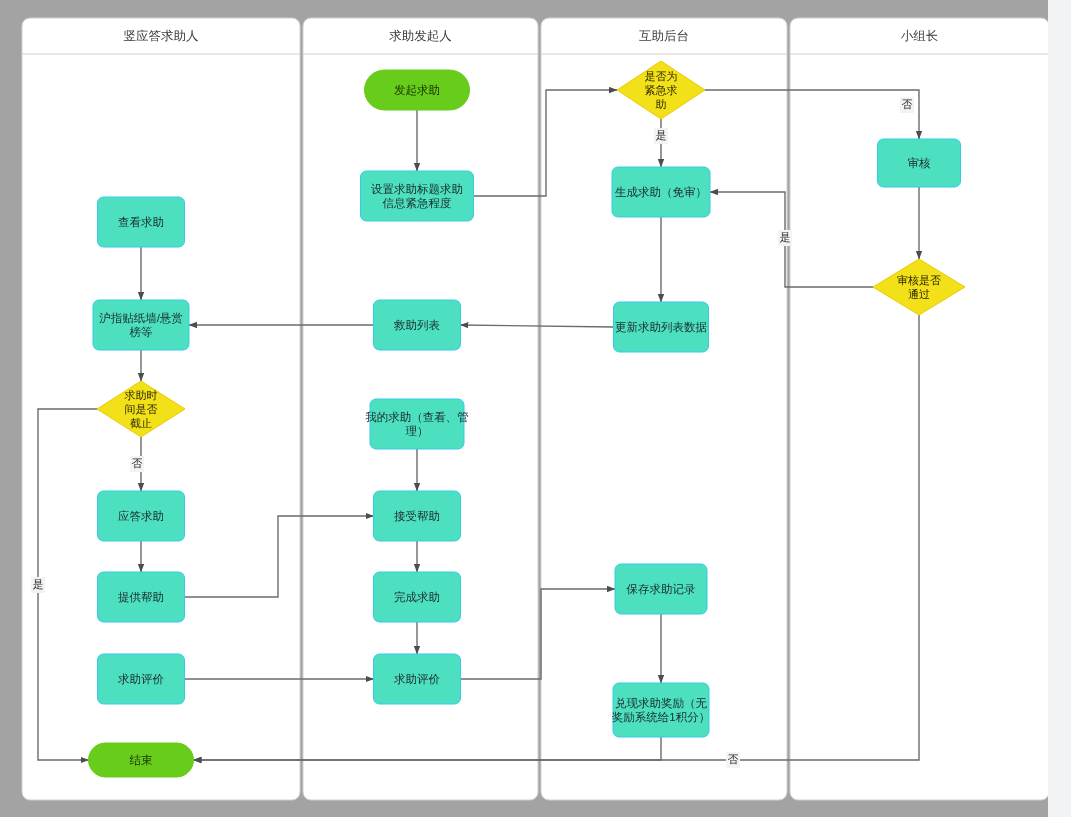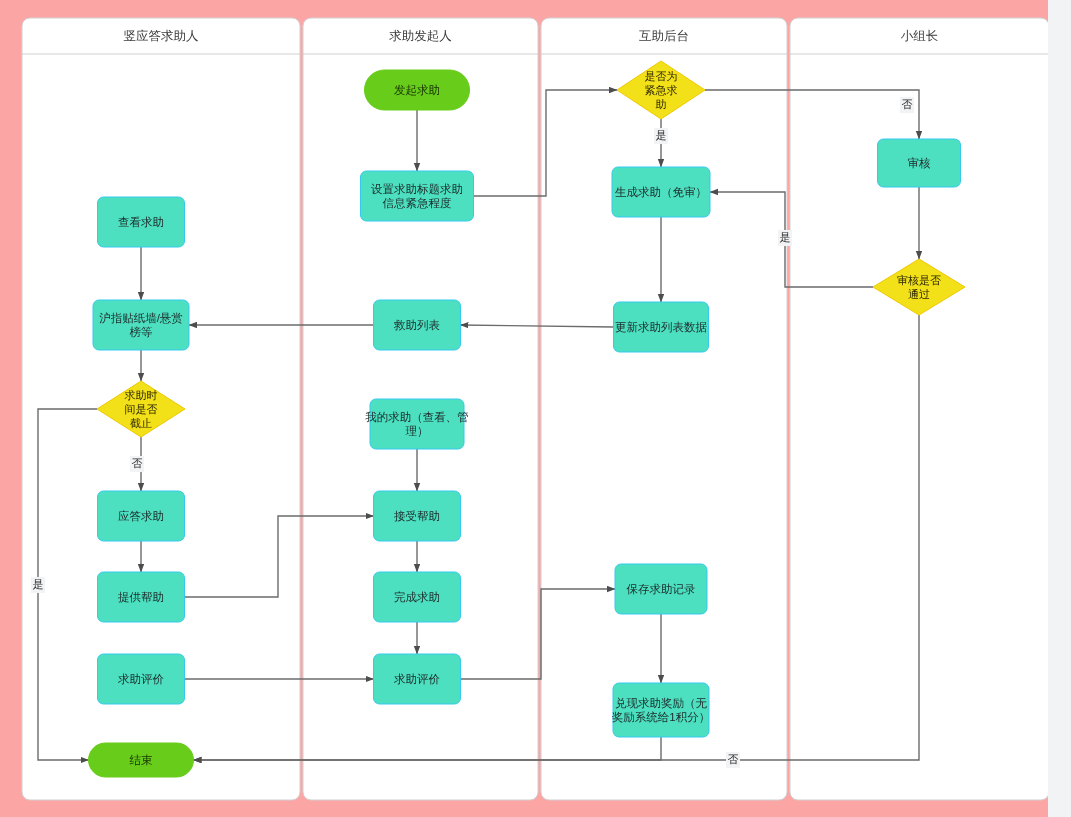--- a/index.html
+++ b/index.html
@@ -5,21 +5,21 @@
   html, body {
     margin: 0;
     padding: 0;
     background: #f2f3f4;
     font-family: "Liberation Sans", "DejaVu Sans", sans-serif;
   }
   #canvas {
     position: relative;
     width: 1048px;
     height: 817px;
-    background: #fca5a5;
+    background: #a3a3a3;
     overflow: hidden;
   }
   #diagram {
     position: absolute;
     left: 0; top: 0;
     width: 1071px;
     height: 817px;
   }
   .lane-box {
     fill: #ffffff;

